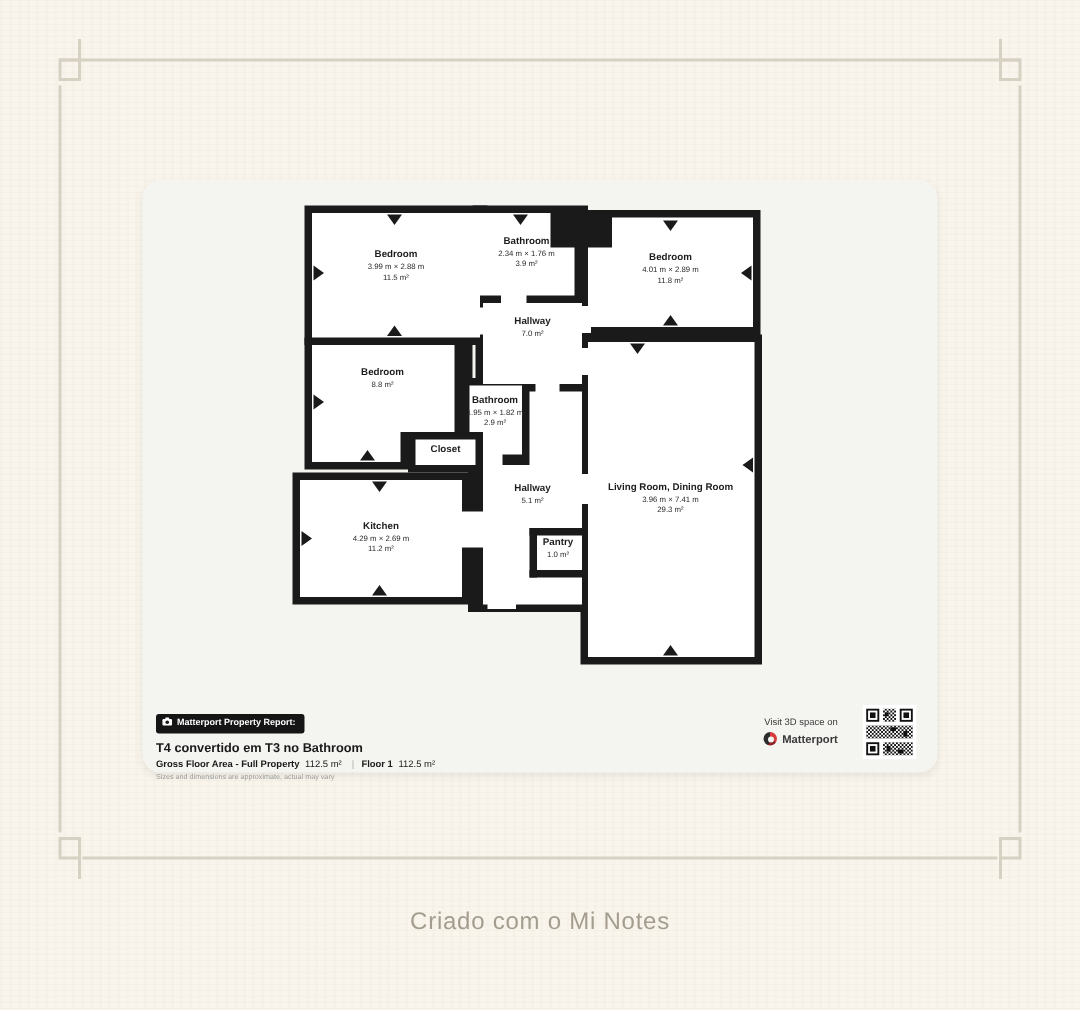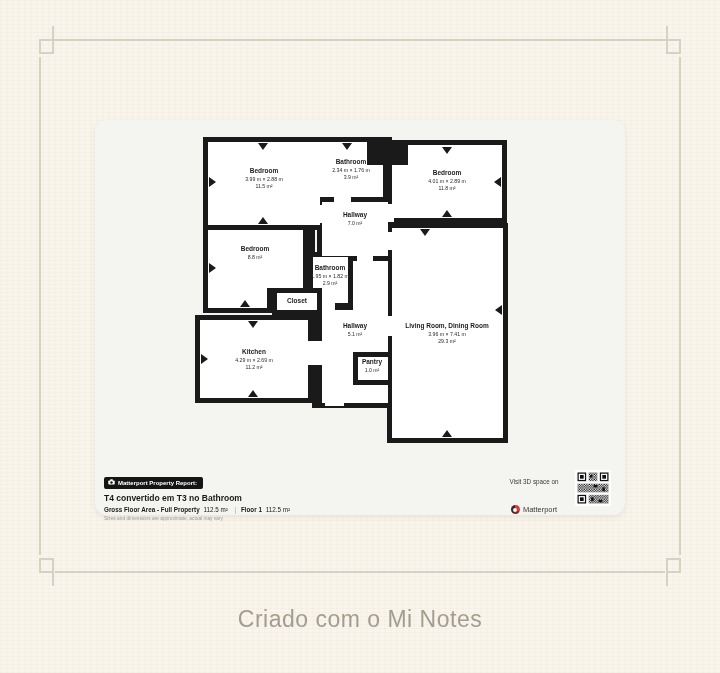--- a/index.html
+++ b/index.html
@@ -31,29 +31,29 @@
     padding:2.5px 6px 2.5px 4px;border-radius:2px;
   }
   .report-title{font-size:8.5px;font-weight:bold;color:#1a1a1a;margin-top:4px;}
   .area-line{font-size:6.3px;color:#1a1a1a;margin-top:3px;}
   .area-line .b{font-weight:bold;}
   .area-line span{margin-right:2px;}
   .area-line .sep{color:#aaaaaa;margin:0 3px;}
   .disclaimer{font-size:4.8px;color:#9a9a9a;margin-top:3px;}
   .visit-block{position:absolute;left:399px;top:358px;width:80px;text-align:center;color:#3a3a3a;z-index:4;}
   .visit-line1{font-size:6.3px;}
-  .visit-line2{display:flex;align-items:center;justify-content:center;gap:3px;margin-top:20px;}
+  .visit-line2{display:flex;align-items:center;justify-content:center;gap:3px;margin-top:3px;font-weight:bold;}
   .brand-name{font-size:7.5px;color:#3a3a3a;}
   .mp-logo{width:9px;height:9px;border-radius:50%;position:relative;
     background:conic-gradient(#d93a3c 0 120deg,#8a2226 120deg 200deg,#2d2d2d 200deg 360deg);}
   .mp-logo::after{content:"";position:absolute;inset:2.5px;background:#f4f4f1;border-radius:50%;}
   .qr-block{position:absolute;left:480px;top:350px;width:36px;height:36px;z-index:4;}
   .caption{
     position:absolute;left:0;right:0;top:606px;text-align:center;
-    font-size:23px;color:#a49d8f;letter-spacing:.5px;
+    font-size:16px;color:#a49d8f;letter-spacing:.5px;
   }
 </style>
 </head>
 <body>
 
 <svg class="frame-svg" width="720" height="673" viewBox="0 0 720 673">
   <g fill="none" stroke="#d7d1c3" stroke-width="2">
     <path d="M40 40 H680"></path>
     <path d="M55 572 H665"></path>
     <path d="M40 57 V555"></path>

